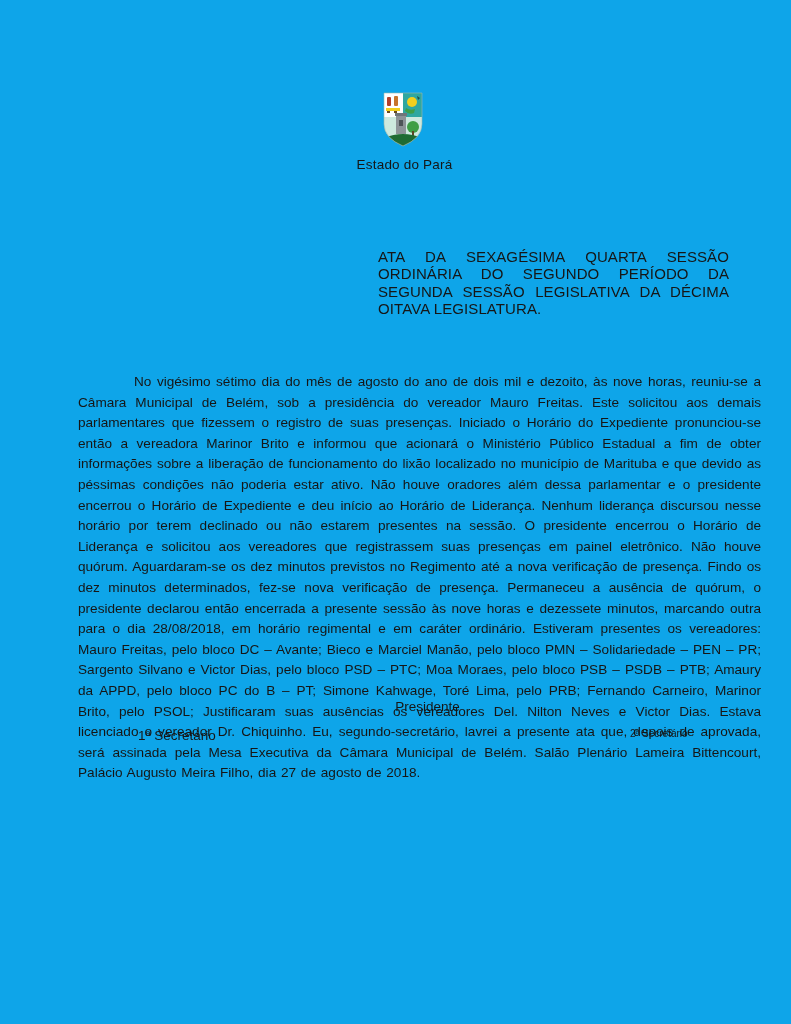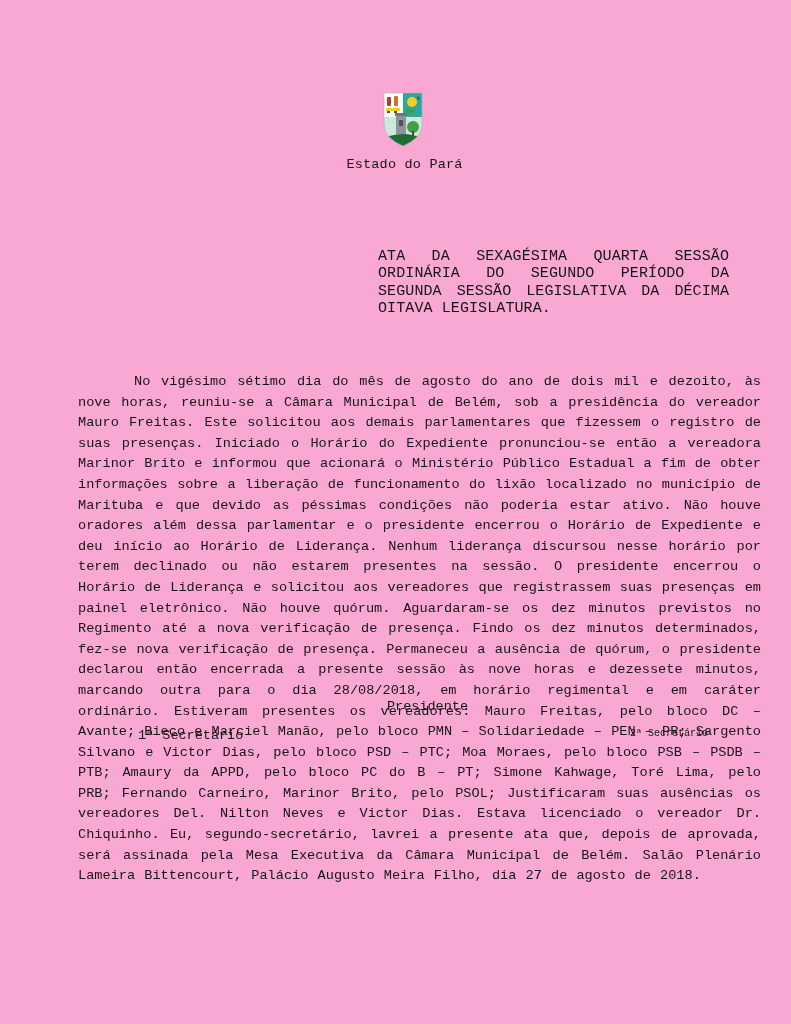--- a/index.html
+++ b/index.html
@@ -1,22 +1,22 @@
 <!DOCTYPE html>
 <html><head>
 <meta charset="utf-8">
 <style>
   html,body{margin:0;padding:0;background:#ffffff;}
   .page{
     position:relative;
     width:791px;
     height:1024px;
     margin:0 auto;
-    background:#f9a8d4;
-    font-family:Liberation Mono, monospace;
+    background:#0ea5e9;
+    font-family:Liberation Sans, sans-serif;
     color:#161616;
     overflow:hidden;
   }
   .coat{
     position:absolute;
     left:382px;
     top:92px;
     width:42px;
     height:56px;
   }

